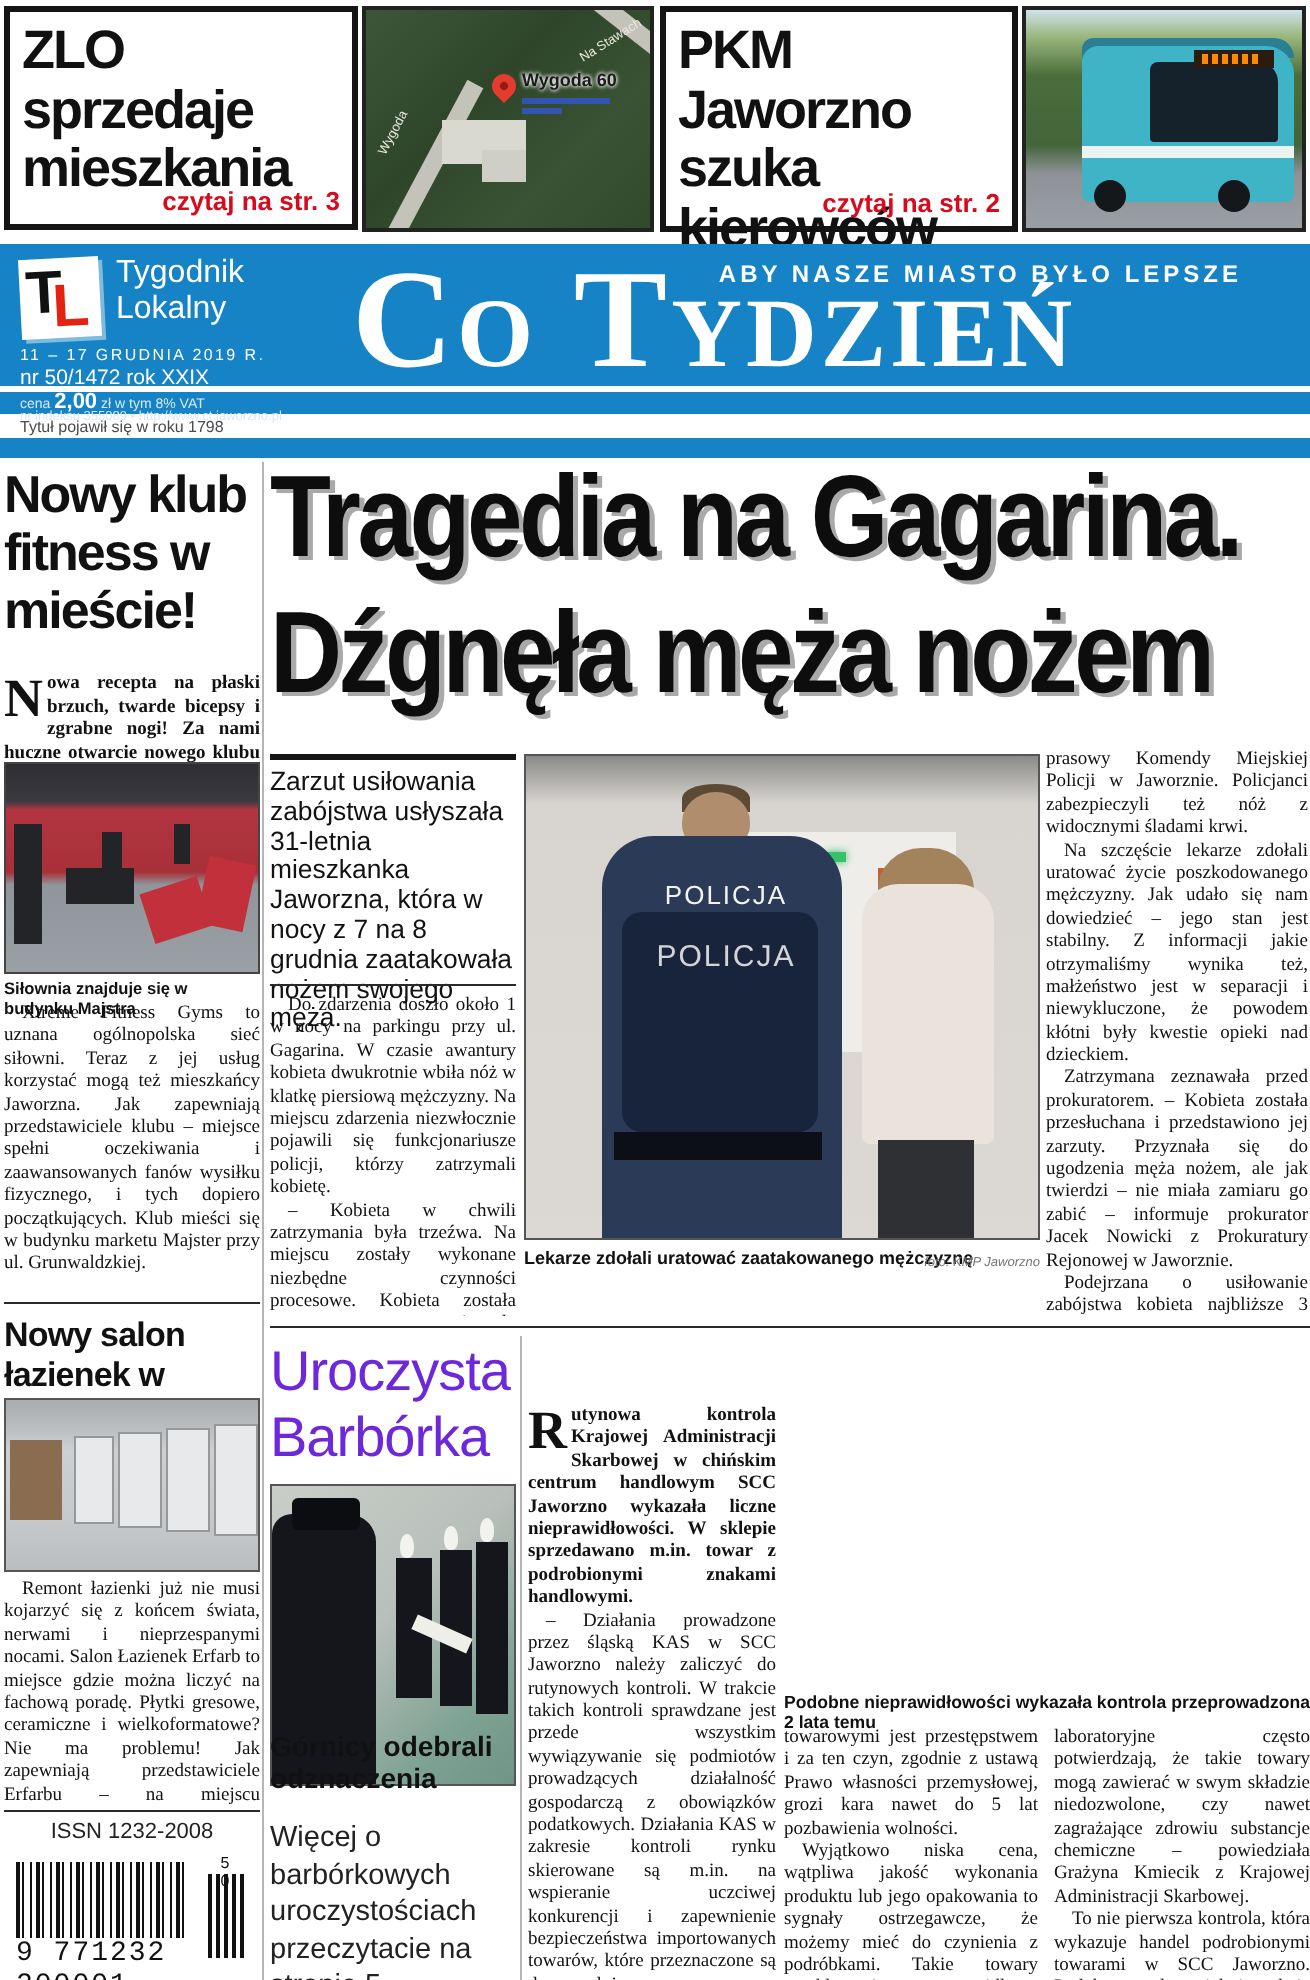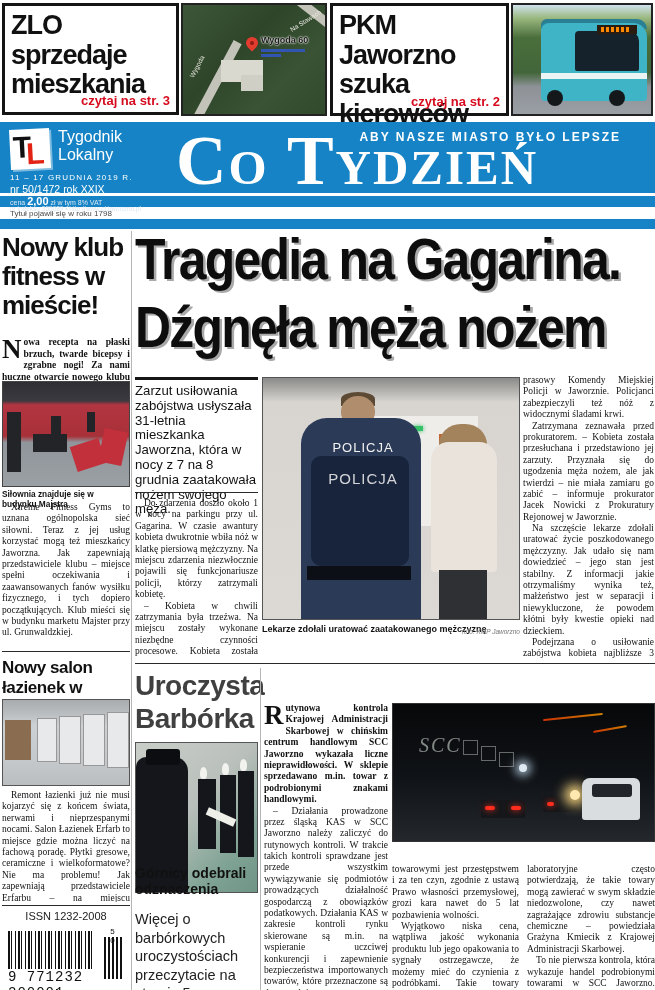--- a/index.html
+++ b/index.html
@@ -133,21 +133,21 @@
   .policja{position:absolute;left:52px;top:62px;width:96px;text-align:center;color:#f3f3f3;
      font-family:"Liberation Sans",sans-serif;font-weight:normal;font-size:13px;letter-spacing:1px;}
   .policja2{top:92px;font-size:15px;opacity:.85;}
   .belt{position:absolute;left:44px;top:188px;width:104px;height:14px;background:#0c0f16;}
   .woman{position:absolute;left:168px;top:64px;width:66px;height:130px;background:#e9e3dc;border-radius:18px 18px 4px 4px;}
   .woman-hair{position:absolute;left:176px;top:46px;width:48px;height:46px;background:#a3835c;border-radius:45% 45% 40% 40%;}
   .woman-legs{position:absolute;left:176px;top:192px;width:48px;height:50px;background:#2e3034;}
 
   
   #bar-title{left:135px;top:669px;width:123px;font-family:"Liberation Sans",sans-serif;
-     font-size:28px;line-height:1.18;color:#404040;letter-spacing:-0.5px;font-weight:bold;}
+     font-size:28px;line-height:1.18;color:#6d28d9;letter-spacing:-0.5px;}
   #bar-photo{left:135px;top:742px;width:123px;height:151px;border:1px solid #555;box-sizing:border-box;
      background:linear-gradient(135deg,#c9cec9 0%,#b9bfba 45%,#7fa394 78%,#6f9586 100%);overflow:hidden;}
   .miner{position:absolute;background:#15161b;}
   .plume{position:absolute;width:7px;height:12px;background:#f2f2ee;border-radius:50% 50% 40% 40%;}
   #bar-caption{left:135px;top:865px;width:123px;font-weight:bold;font-size:14px;font-family:"Liberation Sans",sans-serif;}
   #bar-more{left:135px;top:910px;width:123px;font-family:"Liberation Sans",sans-serif;
      font-size:14.5px;line-height:1.28;color:#222;}
 
   #vrule-mid{left:260px;top:668px;height:322px;}
 
@@ -303,22 +303,22 @@
     <div class="belt"></div>
   </div>
 
   <div class="abs" id="ma-caption-row">
     <span id="ma-caption">Lekarze zdołali uratować zaatakowanego mężczyznę</span>
     <span id="ma-credit" class="sans">foto: KMP Jaworzno</span>
   </div>
 
   <div class="abs j hide" id="ma-col2">
     <p class="p0">prasowy Komendy Miejskiej Policji w Jaworznie. Policjanci zabezpieczyli też nóż z widocznymi śladami krwi.</p>
+    <p class="p">Na szczęście lekarze zdołali uratować życie poszkodowanego mężczyzny. Jak udało się nam dowiedzieć – jego stan jest stabilny. Z informacji jakie otrzymaliśmy wynika też, małżeństwo jest w separacji i niewykluczone, że powodem kłótni były kwestie opieki nad dzieckiem.</p>
     <p class="p">Zatrzymana zeznawała przed prokuratorem. – Kobieta została przesłuchana i przedstawiono jej zarzuty. Przyznała się do ugodzenia męża nożem, ale jak twierdzi – nie miała zamiaru go zabić – informuje prokurator Jacek Nowicki z Prokuratury Rejonowej w Jaworznie.</p>
-    <p class="p">Na szczęście lekarze zdołali uratować życie poszkodowanego mężczyzny. Jak udało się nam dowiedzieć – jego stan jest stabilny. Z informacji jakie otrzymaliśmy wynika też, małżeństwo jest w separacji i niewykluczone, że powodem kłótni były kwestie opieki nad dzieckiem.</p>
     <p class="p">Podejrzana o usiłowanie zabójstwa kobieta najbliższe 3 miesiące spędzi w więzieniu. Taką decyzję podjął sąd. 31-latce za ten czyn grozi kara nawet dożywotniego pozbawienia wolności.</p>
   </div>
 
   <div class="abs hrule" id="sec-rule"></div>
 
   <div class="abs" id="bar-title">Uroczysta Barbórka</div>
   <div class="abs" id="bar-photo">
     <div class="miner" style="left:0;top:14px;width:52px;height:137px;border-radius:10px 14px 0 0;"></div>
     <div style="position:absolute;left:10px;top:6px;width:34px;height:16px;background:#0c0d10;border-radius:3px;"></div>
     <div class="miner" style="left:62px;top:36px;width:18px;height:70px;"></div>
@@ -334,38 +334,22 @@
 
   <div class="abs vrule" id="vrule-mid"></div>
 
 
   <div class="abs j hide" id="pod-col1">
     <p class="p0" id="pod-lead"><span class="dropcap">R</span><span>utynowa kontrola Krajowej Administracji Skarbowej w chińskim centrum handlowym SCC Jaworzno wykazała liczne nieprawidłowości. W sklepie sprzedawano m.in. towar z podrobionymi znakami handlowymi.</span></p>
     <p class="p">– Działania prowadzone przez śląską KAS w SCC Jaworzno należy zaliczyć do rutynowych kontroli. W trakcie takich kontroli sprawdzane jest przede wszystkim wywiązywanie się podmiotów prowadzących działalność gospodarczą z obowiązków podatkowych. Działania KAS w zakresie kontroli rynku skierowane są m.in. na wspieranie uczciwej konkurencji i zapewnienie bezpieczeństwa importowanych towarów, które przeznaczone są do sprzedaży.</p>
 
   </div>
 
-  <div class="abs" id="pod-photo">
-    <div class="streak" style="left:150px;top:12px;width:60px;transform:rotate(-6deg);"></div>
-    <div class="streak" style="left:200px;top:24px;width:34px;transform:rotate(-10deg);"></div>
-    <div class="neon-sign serif">SCC</div>
-    <div class="neon-box" style="left:70px;top:36px;"></div>
-    <div class="neon-box" style="left:88px;top:42px;"></div>
-    <div class="neon-box" style="left:106px;top:48px;"></div>
-    <div class="glow" style="left:126px;top:60px;width:8px;height:8px;background:#dfe9f2;box-shadow:0 0 10px 4px #9fb4c6;"></div>
-    <div class="carshape" style="left:88px;top:96px;width:44px;height:18px;"></div>
-    <div class="taillight" style="left:92px;top:102px;"></div>
-    <div class="taillight" style="left:118px;top:102px;"></div>
-    <div class="carshape" style="left:150px;top:92px;width:34px;height:16px;"></div>
-    <div class="taillight" style="left:154px;top:98px;width:7px;"></div>
-    <div class="glow" style="right:74px;top:86px;width:10px;height:10px;background:#ffe9b0;box-shadow:0 0 12px 6px #e8c97a;"></div>
-    <div class="van"></div>
-    <div class="van-win"></div>
-  </div>
-
+
+  <div class="abs" id="pod-caption">Podobne nieprawidłowości wykazała kontrola przeprowadzona 2 lata temu</div>
 
   <div class="abs j hide" id="pod-col2">
     <p class="p0">towarowymi jest przestępstwem i za ten czyn, zgodnie z ustawą Prawo własności przemysłowej, grozi kara nawet do 5 lat pozbawienia wolności.</p>
     <p class="p">Wyjątkowo niska cena, wątpliwa jakość wykonania produktu lub jego opakowania to sygnały ostrzegawcze, że możemy mieć do czynienia z podróbkami. Takie towary zwykle nie są prawidłowo oznakowane. Co więcej badania</p>
   </div>
 
   <div class="abs hide" id="pod-col3">
     <p class="p0 j">laboratoryjne często potwierdzają, że takie towary mogą zawierać w swym składzie niedozwolone, czy nawet zagrażające zdrowiu substancje chemiczne – powiedziała Grażyna Kmiecik z Krajowej Administracji Skarbowej.</p>
     <p class="p j">To nie pierwsza kontrola, która wykazuje handel podrobionymi towarami w SCC Jaworzno. Podobny rezultat miała inspekcja sprzed 2 lat.</p>
 

